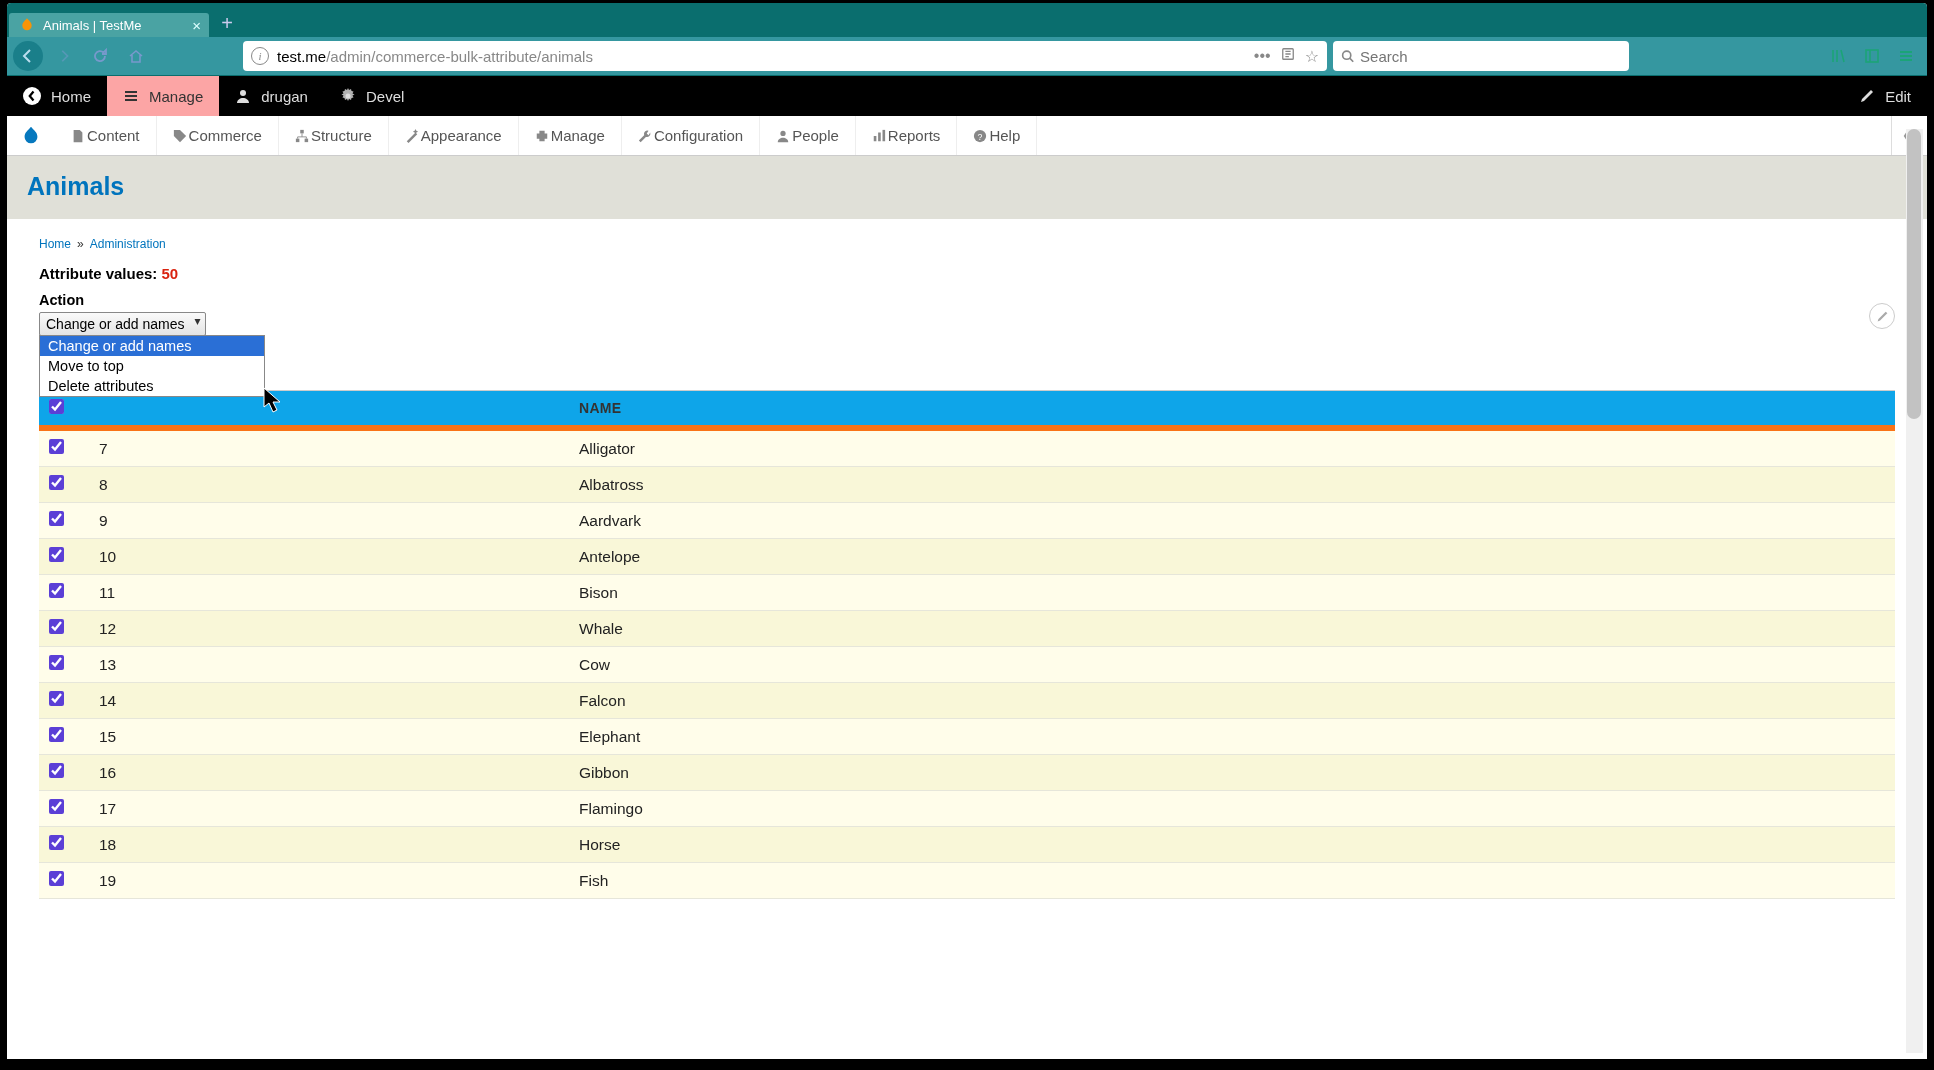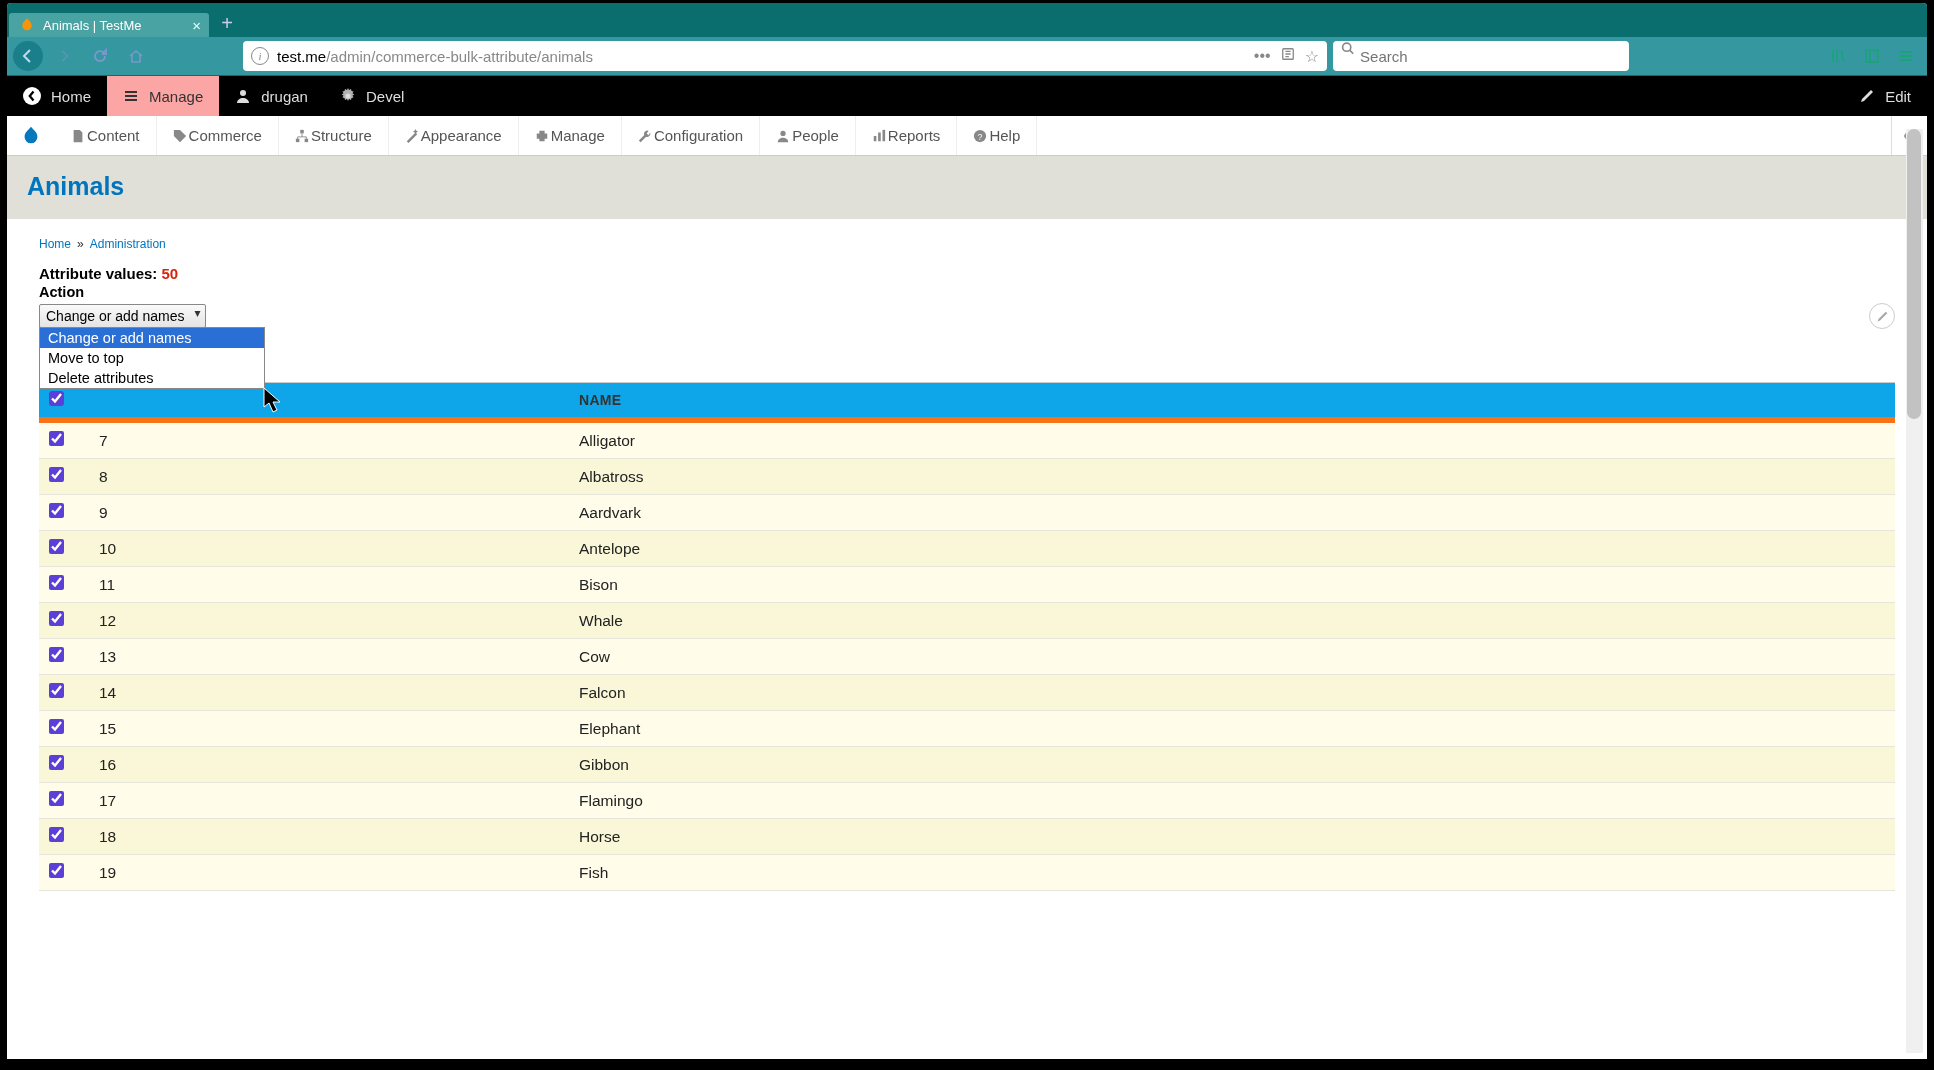--- a/index.html
+++ b/index.html
@@ -17,21 +17,21 @@
 .ff-toolbar { height: 39px; background: #3597a0; display: flex; align-items: center; padding: 0 6px; gap: 6px; border-bottom: 1px solid #0a6e6e; }
 .ff-nav-btn { width: 30px; height: 30px; display: flex; align-items: center; justify-content: center; color: #79c; }
 .ff-nav-btn.disabled { opacity: 0.5; }
 .ff-nav-btn.back { background: #1a7f8a; border-radius: 50%; color:#bde; }
 .ff-url { flex: 0 0 1084px; height: 30px; background: #fff; border-radius: 4px; display: flex; align-items: center; padding: 0 8px; color: #555; font-size: 15px; gap: 8px; }
 .ff-url .info { width: 18px; height:18px; border:1px solid #888; border-radius:50%; display:flex; align-items:center; justify-content:center; font-size:11px; color:#888; font-style: italic; font-family: serif;}
 .ff-url-text { white-space: nowrap; }
 .ff-url-text .host { color: #000; }
 .ff-url-text .path { color: #888; }
 .ff-url-actions { margin-left:auto; display:flex; gap:10px; color:#888; font-size:16px; align-items:center;}
-.ff-search { flex: 0 0 296px; height: 30px; background: #fff; border-radius: 4px; display: flex; padding: 0 8px; color: #888; font-size: 15px; gap:6px; }
+.ff-search { flex: 0 0 296px; height: 30px; background: #fff; border-radius: 4px; display: flex; align-items: center; padding: 0 8px; color: #888; font-size: 15px; gap:6px; }
 .ff-search input { border:none; outline:none; width:100%; font-size:15px; color:#333;}
 .ff-right { margin-left: auto; display: flex; gap: 4px; }
 .ff-right .ff-nav-btn { color:#1a6; opacity:0.7;}
 
 
 .d-toolbar { height: 40px; background: #000; display: flex; align-items: stretch; color: #ddd; font-size: 15px; }
 .d-tb-item { display: flex; align-items: center; padding: 0 16px; gap: 10px; cursor: pointer; }
 .d-tb-item.active { background: #fca5a5; color: #333; }
 .d-tb-item .ic { width: 16px; height: 16px; display:flex; align-items:center;}
 .d-tb-item.home .ic { background:#fff; border-radius:50%; width:18px; height:18px; color:#000; display:flex; align-items:center; justify-content:center;}
@@ -45,21 +45,21 @@
 .d-am-toggle { margin-left:auto; border-left:1px solid #ddd; width:36px; display:flex; align-items:center; justify-content:center; color:#999;}
 
 
 .d-content-wrap { position:absolute; top: 153px; left:0; right:0; bottom:0; background:#fff; overflow:auto; }
 .d-header { background: #e0e0d8; padding: 2px 20px 18px; }
 .d-title { color: #0074bd; font-size: 25px; font-weight: 600; padding-top:14px; }
 .d-body { padding: 12px 32px; position:relative; }
 .d-breadcrumb { font-size: 12px; color: #333; margin: 6px 0 14px; }
 .d-breadcrumb a { color: #0074bd; text-decoration: none; }
 .d-breadcrumb .sep { margin: 0 6px; color:#333;}
-.d-attr-values { font-size: 15px; font-weight: 600; margin-bottom: 2px; }
+.d-attr-values { font-size: 15px; font-weight: 600; margin-bottom: 10px; }
 .d-attr-values .count { color: #d9230f; }
 .d-action-label { font-size: 14.5px; font-weight: 600; margin-bottom: 4px; }
 .d-select { appearance:none; -webkit-appearance:none; height: 24px; border: 1px solid #888; background: linear-gradient(#fafafa,#e4e4e4); font-size: 14px; padding: 0 20px 0 6px; position:relative; border-radius:2px;}
 .d-select-wrap { position:relative; display:inline-block;}
 .d-select-wrap::after{ content:"▾"; position:absolute; right:5px; top:2px; font-size:12px; color:#333; pointer-events:none;}
 .d-dropdown { position: absolute; top: 23px; left: 0; width: 226px; background: #fff; border: 1px solid #888; z-index: 20; font-size: 14.5px; }
 .d-dropdown-item { padding: 2px 8px; }
 .d-dropdown-item.sel { background: #2a6fd6; color: #fff; }
 .d-apply { display:inline-block; margin-top:8px; padding: 5px 14px; background: linear-gradient(#f9f9f9,#eee); border:1px solid #bbb; border-radius:14px; font-size:14px; }
 .d-apply-wrap { position:relative; }

